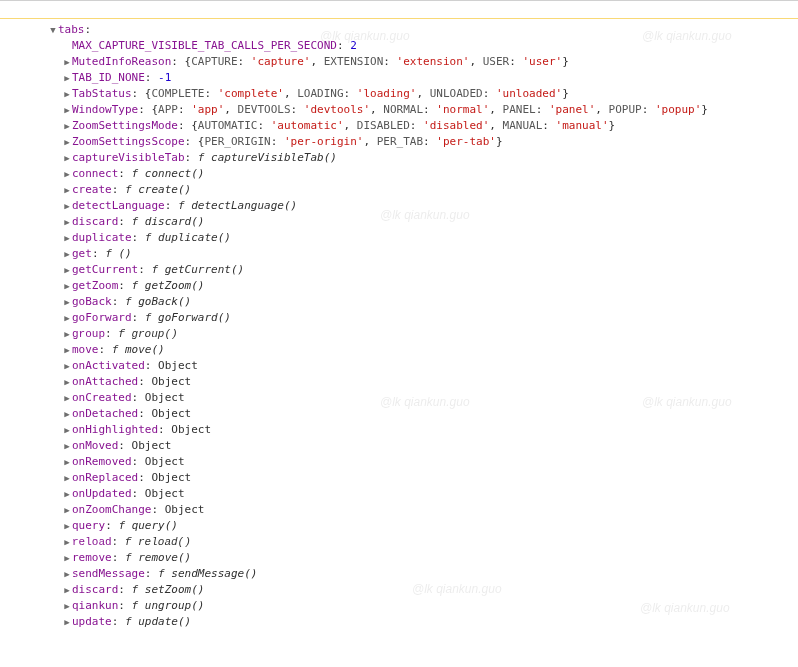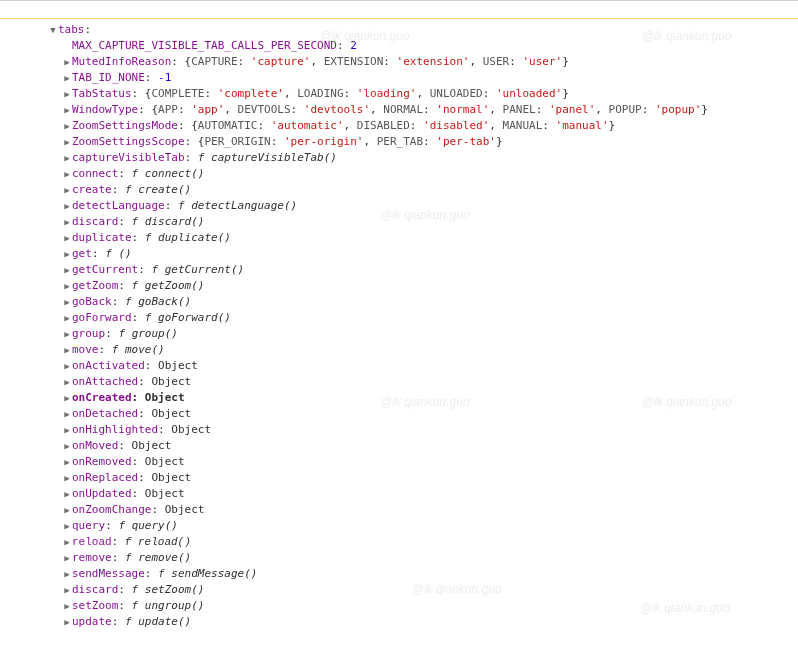--- a/index.html
+++ b/index.html
@@ -96,32 +96,32 @@
     <div class="row" style="margin-left: 12px;"><span class="tri tri-right"></span><span class="key">connect</span><span class="colon">: </span><span class="func">f </span><span class="func">connect()</span></div>
     <div class="row" style="margin-left: 12px;"><span class="tri tri-right"></span><span class="key">create</span><span class="colon">: </span><span class="func">f </span><span class="func">create()</span></div>
     <div class="row" style="margin-left: 12px;"><span class="tri tri-right"></span><span class="key">detectLanguage</span><span class="colon">: </span><span class="func">f </span><span class="func">detectLanguage()</span></div>
     <div class="row" style="margin-left: 12px;"><span class="tri tri-right"></span><span class="key">discard</span><span class="colon">: </span><span class="func">f </span><span class="func">discard()</span></div>
     <div class="row" style="margin-left: 12px;"><span class="tri tri-right"></span><span class="key">duplicate</span><span class="colon">: </span><span class="func">f </span><span class="func">duplicate()</span></div>
     <div class="row" style="margin-left: 12px;"><span class="tri tri-right"></span><span class="key">get</span><span class="colon">: </span><span class="func">f </span><span class="func">()</span></div>
     <div class="row" style="margin-left: 12px;"><span class="tri tri-right"></span><span class="key">getCurrent</span><span class="colon">: </span><span class="func">f </span><span class="func">getCurrent()</span></div>
     <div class="row" style="margin-left: 12px;"><span class="tri tri-right"></span><span class="key">getZoom</span><span class="colon">: </span><span class="func">f </span><span class="func">getZoom()</span></div>
     <div class="row" style="margin-left: 12px;"><span class="tri tri-right"></span><span class="key">goBack</span><span class="colon">: </span><span class="func">f </span><span class="func">goBack()</span></div>
     <div class="row" style="margin-left: 12px;"><span class="tri tri-right"></span><span class="key">goForward</span><span class="colon">: </span><span class="func">f </span><span class="func">goForward()</span></div>
-    <div class="row" style="margin-left: 12px;"><span class="tri tri-right"></span><span class="key">group</span><span class="colon">: </span><span class="func">f </span><span class="func">group()</span></div>
+    <div class="row" style="margin-left: 12px; font-family: Liberation Mono, monospace;"><span class="tri tri-right"></span><span class="key">group</span><span class="colon">: </span><span class="func">f </span><span class="func">group()</span></div>
     <div class="row" style="margin-left: 12px;"><span class="tri tri-right"></span><span class="key">move</span><span class="colon">: </span><span class="func">f </span><span class="func">move()</span></div>
     <div class="row" style="margin-left: 12px;"><span class="tri tri-right"></span><span class="key">onActivated</span><span class="colon">: </span><span class="obj">Object</span></div>
     <div class="row" style="margin-left: 12px;"><span class="tri tri-right"></span><span class="key">onAttached</span><span class="colon">: </span><span class="obj">Object</span></div>
-    <div class="row" style="margin-left: 12px; font-weight: bold;"><span class="tri tri-right"></span><span class="key">onCreated</span><span class="colon">: </span><span class="obj">Object</span></div>
+    <div class="row" style="margin-left: 12px;"><span class="tri tri-right"></span><span class="key">onCreated</span><span class="colon">: </span><span class="obj">Object</span></div>
     <div class="row" style="margin-left: 12px;"><span class="tri tri-right"></span><span class="key">onDetached</span><span class="colon">: </span><span class="obj">Object</span></div>
     <div class="row" style="margin-left: 12px;"><span class="tri tri-right"></span><span class="key">onHighlighted</span><span class="colon">: </span><span class="obj">Object</span></div>
     <div class="row" style="margin-left: 12px;"><span class="tri tri-right"></span><span class="key">onMoved</span><span class="colon">: </span><span class="obj">Object</span></div>
     <div class="row" style="margin-left: 12px;"><span class="tri tri-right"></span><span class="key">onRemoved</span><span class="colon">: </span><span class="obj">Object</span></div>
     <div class="row" style="margin-left: 12px;"><span class="tri tri-right"></span><span class="key">onReplaced</span><span class="colon">: </span><span class="obj">Object</span></div>
     <div class="row" style="margin-left: 12px;"><span class="tri tri-right"></span><span class="key">onUpdated</span><span class="colon">: </span><span class="obj">Object</span></div>
     <div class="row" style="margin-left: 12px;"><span class="tri tri-right"></span><span class="key">onZoomChange</span><span class="colon">: </span><span class="obj">Object</span></div>
     <div class="row" style="margin-left: 12px;"><span class="tri tri-right"></span><span class="key">query</span><span class="colon">: </span><span class="func">f </span><span class="func">query()</span></div>
     <div class="row" style="margin-left: 12px; font-family: Liberation Mono, monospace;"><span class="tri tri-right"></span><span class="key">reload</span><span class="colon">: </span><span class="func">f </span><span class="func">reload()</span></div>
     <div class="row" style="margin-left: 12px;"><span class="tri tri-right"></span><span class="key">remove</span><span class="colon">: </span><span class="func">f </span><span class="func">remove()</span></div>
     <div class="row" style="margin-left: 12px;"><span class="tri tri-right"></span><span class="key">sendMessage</span><span class="colon">: </span><span class="func">f </span><span class="func">sendMessage()</span></div>
     <div class="row" style="margin-left: 12px;"><span class="tri tri-right"></span><span class="key">discard</span><span class="colon">: </span><span class="func">f </span><span class="func">setZoom()</span></div>
-    <div class="row" style="margin-left: 12px;"><span class="tri tri-right"></span><span class="key">setZoom</span><span class="colon">: </span><span class="func">f </span><span class="func">ungroup()</span></div>
+    <div class="row" style="margin-left: 12px;"><span class="tri tri-right"></span><span class="key">qiankun</span><span class="colon">: </span><span class="func">f </span><span class="func">ungroup()</span></div>
     <div class="row" style="margin-left: 12px;"><span class="tri tri-right"></span><span class="key">update</span><span class="colon">: </span><span class="func">f </span><span class="func">update()</span></div>
   </div>
 
 </body></html>

